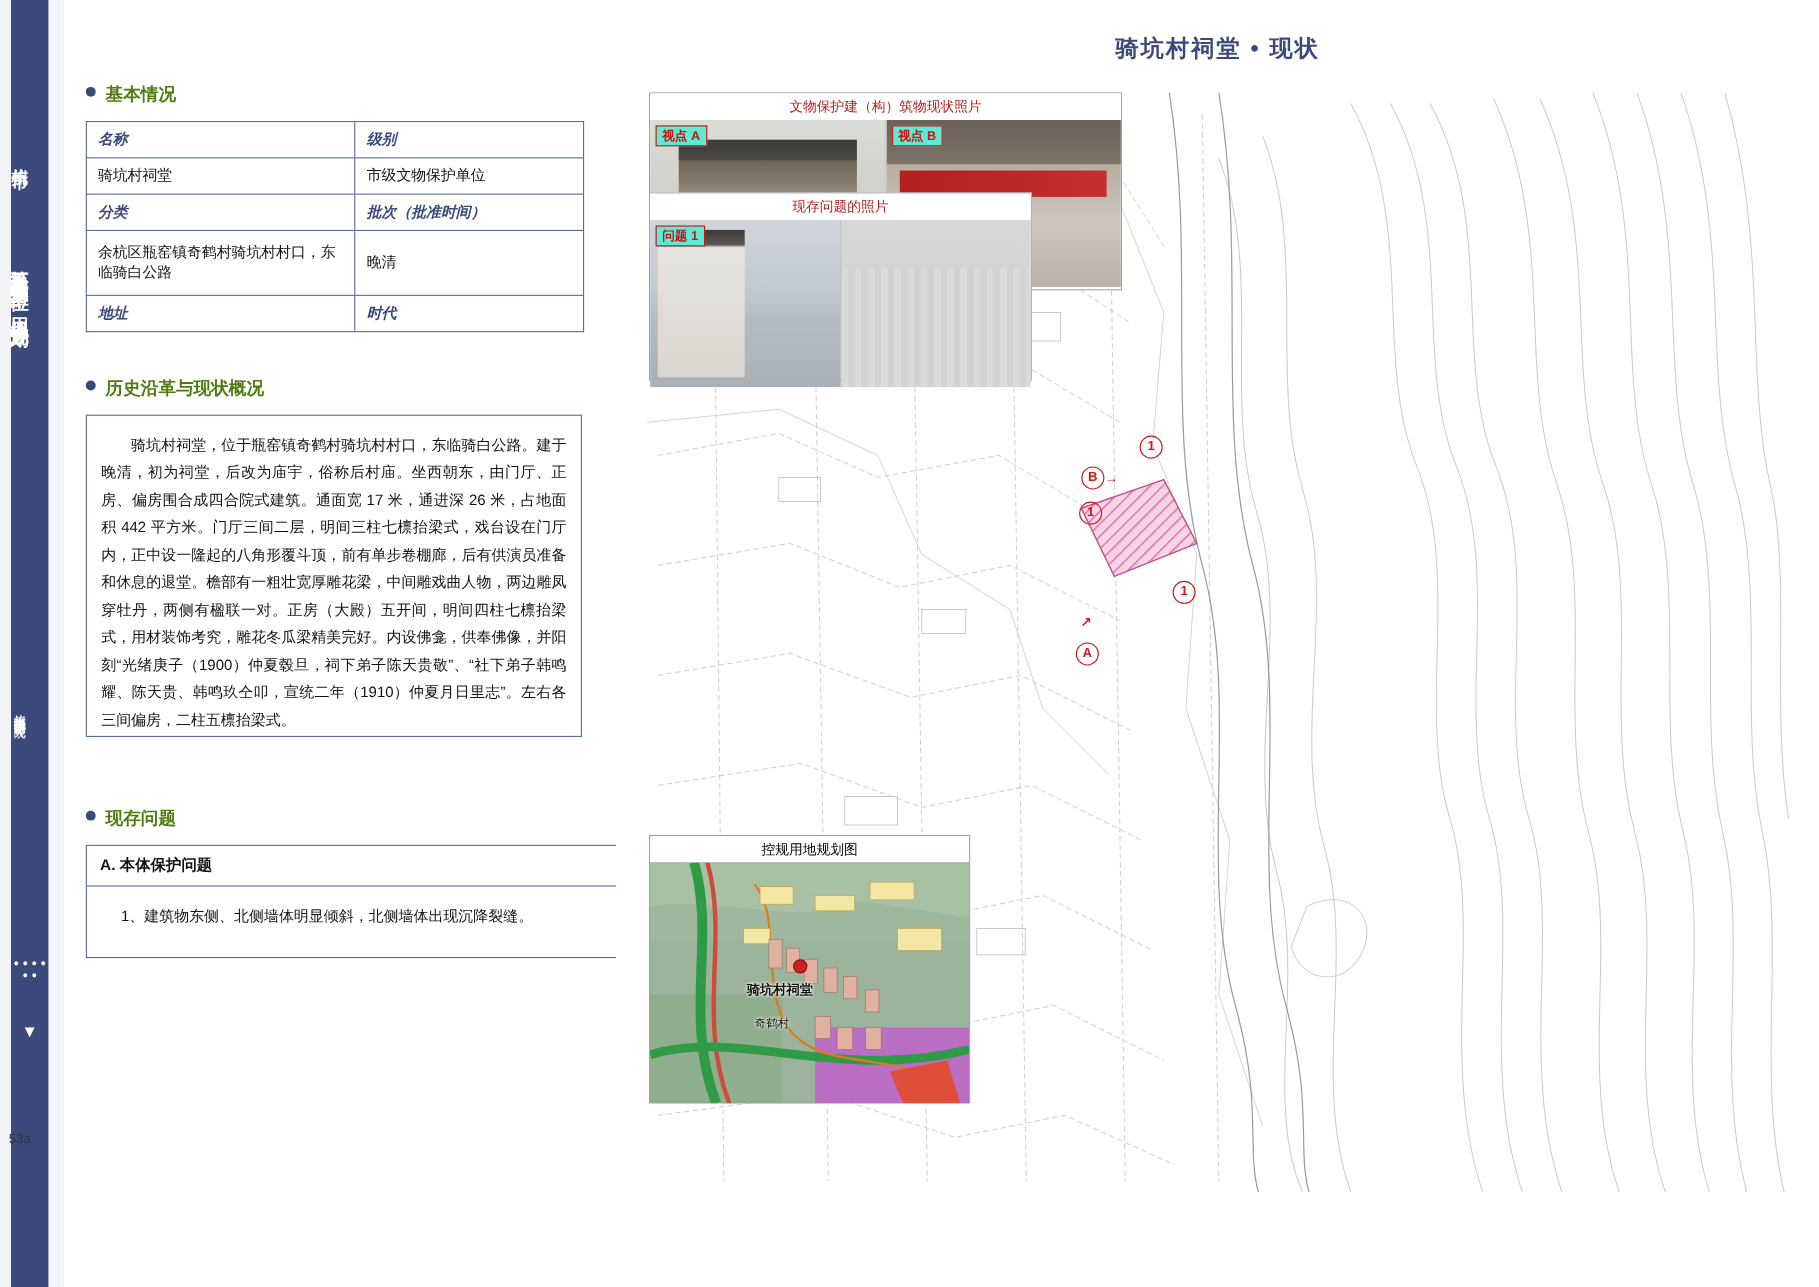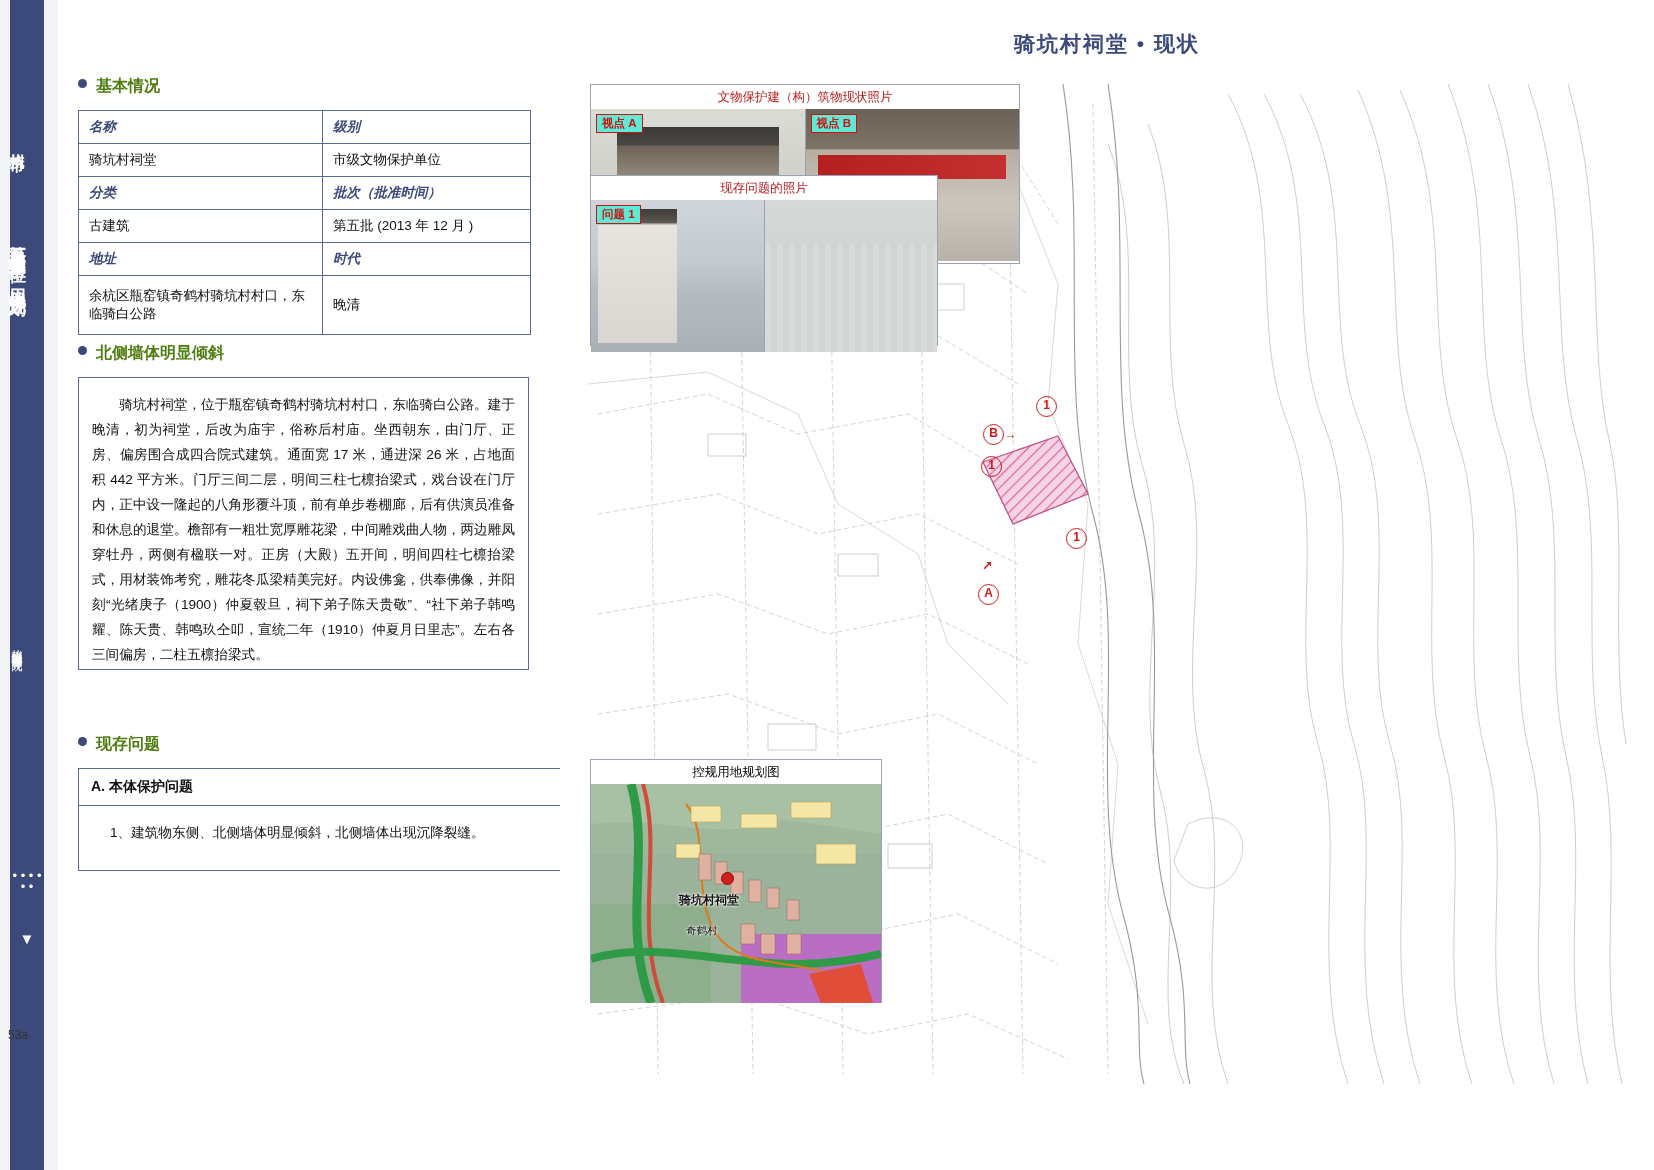--- a/index.html
+++ b/index.html
@@ -201,36 +201,32 @@
     </tr>
     <tr>
       <td class="c1">骑坑村祠堂</td>
       <td class="c2">市级文物保护单位</td>
     </tr>
     <tr>
       <td class="c1 hdr">分类</td>
       <td class="c2 hdr">批次（批准时间）</td>
     </tr>
     <tr>
-      <td class="c1">古建筑</td>
-      <td class="c2">第五批 (2013 年 12 月 )</td>
+      <td class="c1" style="height:44px;">余杭区瓶窑镇奇鹤村骑坑村村口，东临骑白公路</td>
+      <td class="c2">晚清</td>
     </tr>
     <tr>
       <td class="c1 hdr">地址</td>
       <td class="c2 hdr">时代</td>
     </tr>
-    <tr>
-      <td class="c1" style="height:44px;">余杭区瓶窑镇奇鹤村骑坑村村口，东临骑白公路</td>
-      <td class="c2">晚清</td>
-    </tr>
   </tbody>
     </table>
 
   <div class="sec-head" style="left:20px;top:343px;">
-    <span class="bullet"></span><span>北侧墙体明显倾斜</span>
+    <span class="bullet"></span><span>历史沿革与现状概况</span>
   </div>
 
   <div id="hist-box">
     <p id="hist-text">骑坑村祠堂，位于瓶窑镇奇鹤村骑坑村村口，东临骑白公路。建于晚清，初为祠堂，后改为庙宇，俗称后村庙。坐西朝东，由门厅、正房、偏房围合成四合院式建筑。通面宽 17 米，通进深 26 米，占地面积 442 平方米。门厅三间二层，明间三柱七檩抬梁式，戏台设在门厅内，正中设一隆起的八角形覆斗顶，前有单步卷棚廊，后有供演员准备和休息的退堂。檐部有一粗壮宽厚雕花梁，中间雕戏曲人物，两边雕凤穿牡丹，两侧有楹联一对。正房（大殿）五开间，明间四柱七檩抬梁式，用材装饰考究，雕花冬瓜梁精美完好。内设佛龛，供奉佛像，并阳刻“光绪庚子（1900）仲夏毂旦，祠下弟子陈天贵敬”、“社下弟子韩鸣耀、陈天贵、韩鸣玖仝叩，宣统二年（1910）仲夏月日里志”。左右各三间偏房，二柱五檩抬梁式。</p>
   </div>
 
   <div class="sec-head" style="left:20px;top:734px;">
     <span class="bullet"></span><span>现存问题</span>
   </div>
 

